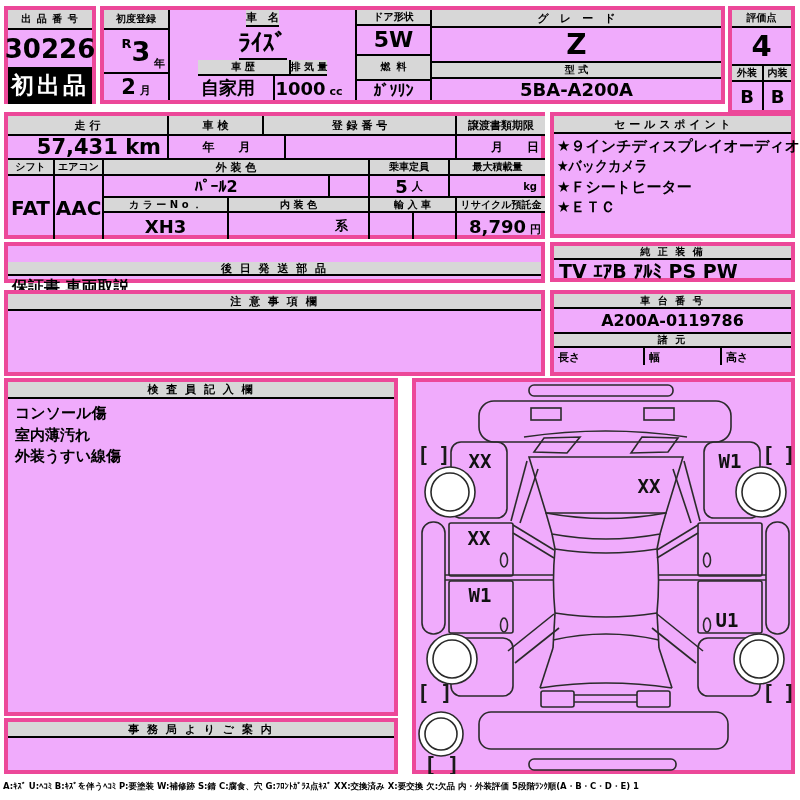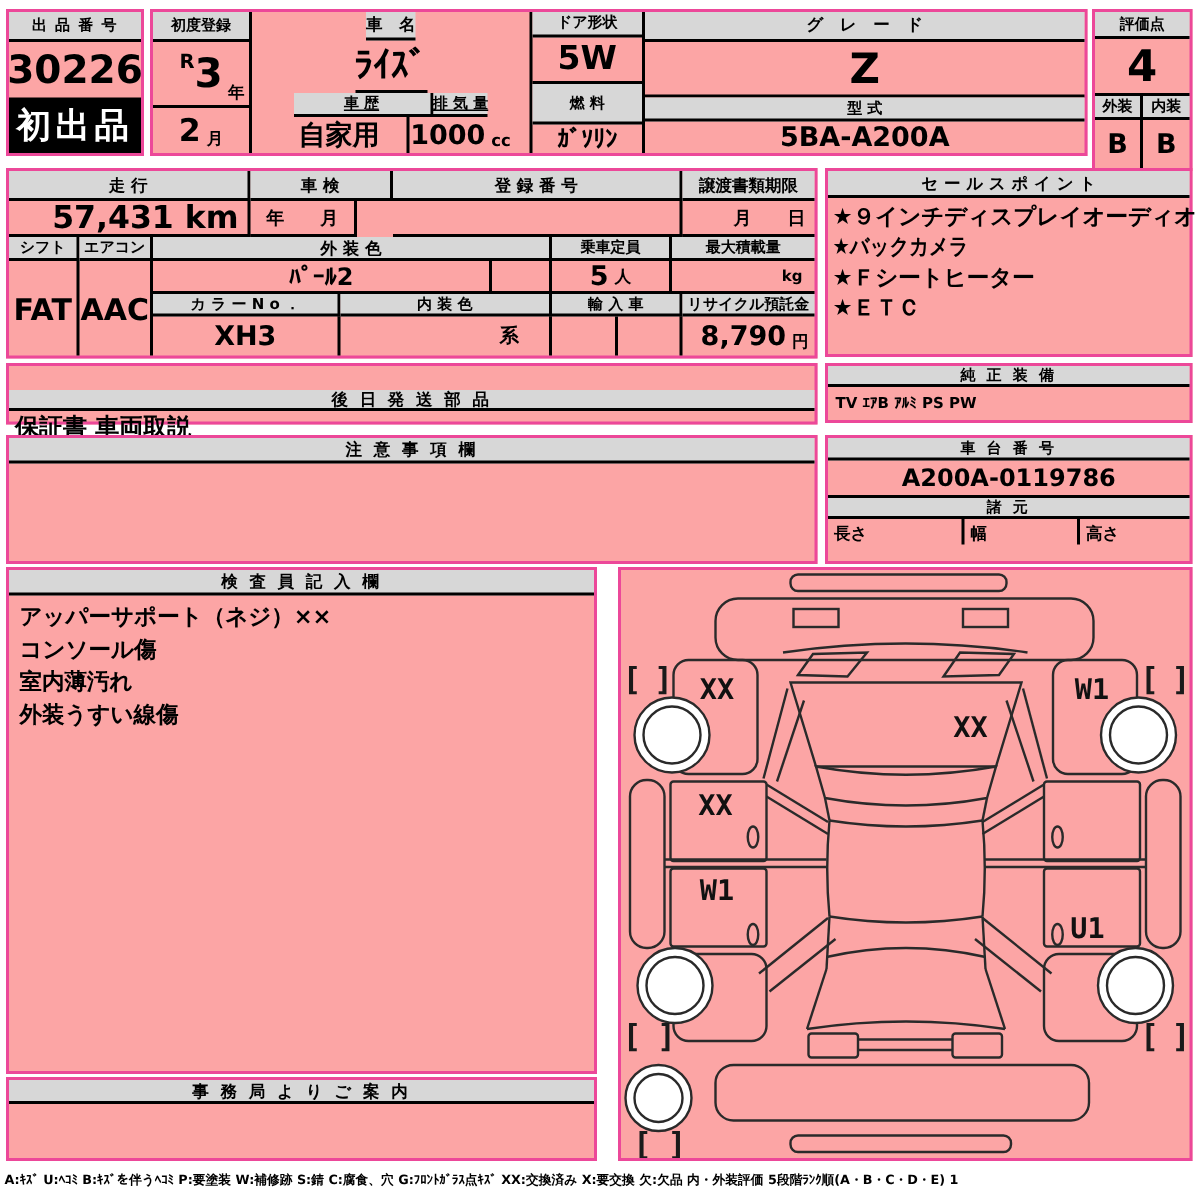--- a/index.html
+++ b/index.html
@@ -1,19 +1,19 @@
 <!DOCTYPE html>
 <html><head>
 <meta charset="utf-8">
 <style>
   html,body{margin:0;padding:0;background:#fff;}
   #sheet{position:relative;width:800px;height:800px;background:#fff;color:#000;
          font-family:"DejaVu Sans","Liberation Sans",sans-serif;overflow:hidden;}
   .abs{position:absolute;box-sizing:border-box;}
-  .box{position:absolute;box-sizing:border-box;border:2px solid #ec4899;background:#fca5a5;}
+  .box{position:absolute;box-sizing:border-box;border:4px solid #ec4899;background:#f0abfc;}
   .cell{position:absolute;box-sizing:border-box;display:flex;align-items:center;justify-content:center;font-weight:bold;overflow:visible;white-space:nowrap;}
   .fcell{box-sizing:border-box;display:flex;align-items:center;justify-content:center;font-weight:bold;white-space:nowrap;}
   .g{background:#d7d7d7;}
   .br{border-right:2px solid #000;}
   .bb{border-bottom:2px solid #000;}
   .h10{font-size:10px;} .h11{font-size:11px;}
   .col{display:flex;flex-direction:column;box-sizing:border-box;}
   .row{display:flex;flex-direction:row;box-sizing:border-box;}
   .black-badge{background:#000;color:#fff;letter-spacing:3px;font-weight:bold;font-size:23px;display:flex;align-items:center;justify-content:center;}
   .right{justify-content:flex-end;}
@@ -48,36 +48,36 @@
         <span style="position:absolute;right:3px;bottom:1px;font-size:11px;">年</span>
       </div>
       <div class="fcell" style="flex:1;">
         <span style="font-size:21px;">2</span>
         <span class="small-unit">月</span>
       </div>
     </div>
     <div class="col br" style="width:187px;align-items:center;">
       <div class="fcell g bb h11" style="height:20px;">車　名</div>
       <div class="fcell bb" style="height:38px;font-size:24px;">ﾗｲｽﾞ</div>
-      <div class="row bb" style="height:16px;text-decoration:underline;">
+      <div class="row bb" style="height:16px;">
         <div class="fcell g br h10" style="width:93px;">車 歴</div>
         <div class="fcell g h10" style="flex:1;">排 気 量</div>
       </div>
       <div class="row" style="flex:1;">
         <div class="fcell br" style="width:93px;font-size:18px;">自家用</div>
         <div class="fcell" style="flex:1;">
             <span style="font-size:18px;">1000</span>
             <span class="small-unit">cc</span>
           </div>
       </div>
     </div>
     <div class="col br" style="width:75px;">
       <div class="fcell g bb h10" style="height:20px;">ドア形状</div>
       <div class="fcell bb" style="height:38px;font-size:22px;">5W</div>
-      <div class="fcell g bb h10" style="height:32px;">燃 料</div>
+      <div class="fcell g bb h10" style="height:32px;font-family:Liberation Mono, monospace;">燃 料</div>
       <div class="fcell" style="flex:1;font-size:16px;">ｶﾞｿﾘﾝ</div>
     </div>
     <div class="col" style="flex:1;">
       <div class="fcell g bb h11" style="height:20px;">グ　レ　ー　ド</div>
       <div class="fcell bb" style="height:38px;font-size:28px;">Z</div>
       <div class="fcell g bb h10" style="height:16px;">型 式</div>
       <div class="fcell" style="flex:1;font-size:18px;">5BA-A200A</div>
     </div>
   </div>
 
@@ -95,21 +95,21 @@
   </div>
 
   <div class="box" style="left:4px;top:112px;width:541px;height:127px;">
 
     <div class="cell g bb br h11" style="left:0;top:0;width:161px;height:20px;">走 行</div>
     <div class="cell g bb br h11" style="left:161px;top:0;width:95px;height:20px;">車 検</div>
     <div class="cell g bb br h11" style="left:256px;top:0;width:193px;height:20px;text-align:right;">登 録 番 号</div>
     <div class="cell g bb h11" style="left:449px;top:0;width:88px;height:20px;">譲渡書類期限</div>
 
     <div class="cell bb br right" style="left:0;top:20px;width:161px;height:24px;font-size:21px;padding-right:6px;">57,431 km</div>
-    <div class="cell bb br" style="left:161px;top:20px;width:71px;height:24px;font-size:12px;">年　　月</div>
+    <div class="cell bb br" style="left:161px;top:20px;width:117px;height:24px;font-size:12px;">年　　月</div>
     <div class="cell bb br" style="left:256px;top:20px;width:193px;height:24px;"></div>
     <div class="cell bb right" style="left:449px;top:20px;width:88px;height:24px;font-size:12px;padding-right:6px;">月　　日</div>
 
     <div class="cell g bb br h10" style="left:0;top:44px;width:47px;height:16px;">シフト</div>
     <div class="cell g bb br h10" style="left:47px;top:44px;width:49px;height:16px;">エアコン</div>
     <div class="cell g bb br h11" style="left:96px;top:44px;width:266px;height:16px;">外 装 色</div>
     <div class="cell g bb br h10" style="left:362px;top:44px;width:80px;height:16px;">乗車定員</div>
     <div class="cell g bb h10" style="left:442px;top:44px;width:95px;height:16px;">最大積載量</div>
 
     <div class="cell br" style="left:0;top:60px;width:47px;height:63px;font-size:20px;">FAT</div>
@@ -148,21 +148,21 @@
     </div>
   </div>
 
   <div class="box" style="left:4px;top:242px;width:541px;height:41px;">
     <div class="fcell g bb h11" style="height:14px;letter-spacing:2px;margin-top:16px;">後 日 発 送 部 品</div>
     <div class="fcell left" style="height:23px;font-size:16px;padding-left:4px;">保証書 車両取説</div>
   </div>
 
   <div class="box" style="left:550px;top:242px;width:245px;height:40px;">
     <div class="fcell g bb h10" style="height:14px;letter-spacing:2px;">純 正 装 備</div>
-    <div class="fcell left" style="height:22px;font-size:10px;padding-left:5px;">TV ｴｱB ｱﾙﾐ PS PW</div>
+    <div class="fcell left" style="height:22px;font-size:19px;padding-left:5px;">TV ｴｱB ｱﾙﾐ PS PW</div>
   </div>
 
   <div class="box" style="left:4px;top:290px;width:541px;height:86px;">
     <div class="fcell g bb h11" style="height:17px;letter-spacing:2px;">注 意 事 項 欄</div>
     <div class="fcell left" style="height:65px;font-size:14px;padding-left:4px;"></div>
   </div>
 
   <div class="box" style="left:550px;top:290px;width:245px;height:86px;">
     <div class="fcell g bb h10" style="height:15px;letter-spacing:2px;">車 台 番 号</div>
     <div class="fcell bb" style="height:25px;font-size:16px;">A200A-0119786</div>
@@ -170,21 +170,20 @@
     <div class="row" style="flex:1;">
       <div class="fcell br left" style="width:91px;font-size:11px;align-items:flex-start;padding:2px 0 0 4px;">長さ</div>
       <div class="fcell br left" style="width:77px;font-size:11px;align-items:flex-start;padding:2px 0 0 4px;">幅</div>
       <div class="fcell left" style="flex:1;font-size:11px;align-items:flex-start;padding:2px 0 0 4px;">高さ</div>
     </div>
   </div>
 
   <div class="box" style="left:4px;top:378px;width:394px;height:338px;">
     <div class="fcell g bb h11" style="height:17px;letter-spacing:2px;">検 査 員 記 入 欄</div>
     <div style="padding:4px 7px;">
-      <div class="insp-line">アッパーサポート（ネジ）××</div>
       <div class="insp-line">コンソール傷</div>
       <div class="insp-line">室内薄汚れ</div>
       <div class="insp-line">外装うすい線傷</div>
     </div>
   </div>
 
   <div class="box" style="left:4px;top:718px;width:394px;height:56px;">
     <div class="fcell g bb h11" style="height:16px;letter-spacing:2px;">事 務 局 よ り ご 案 内</div>
     <div style="flex:1;"></div>
   </div>

